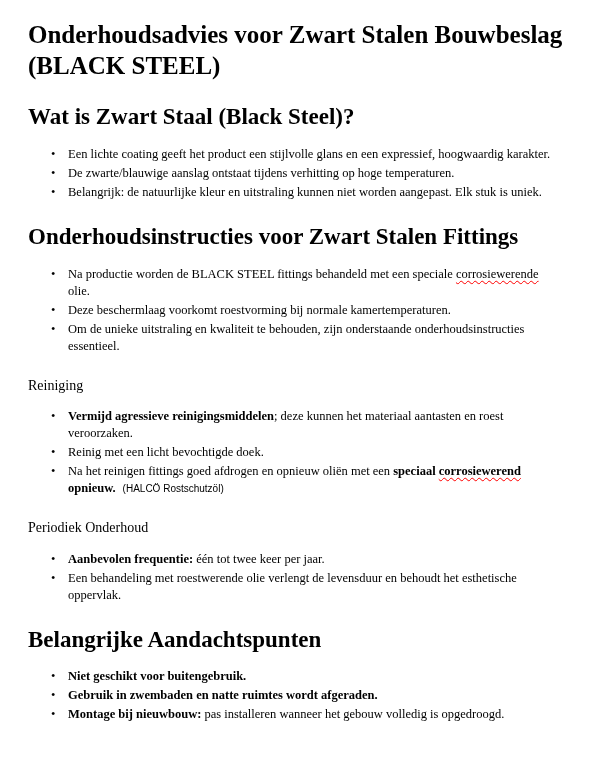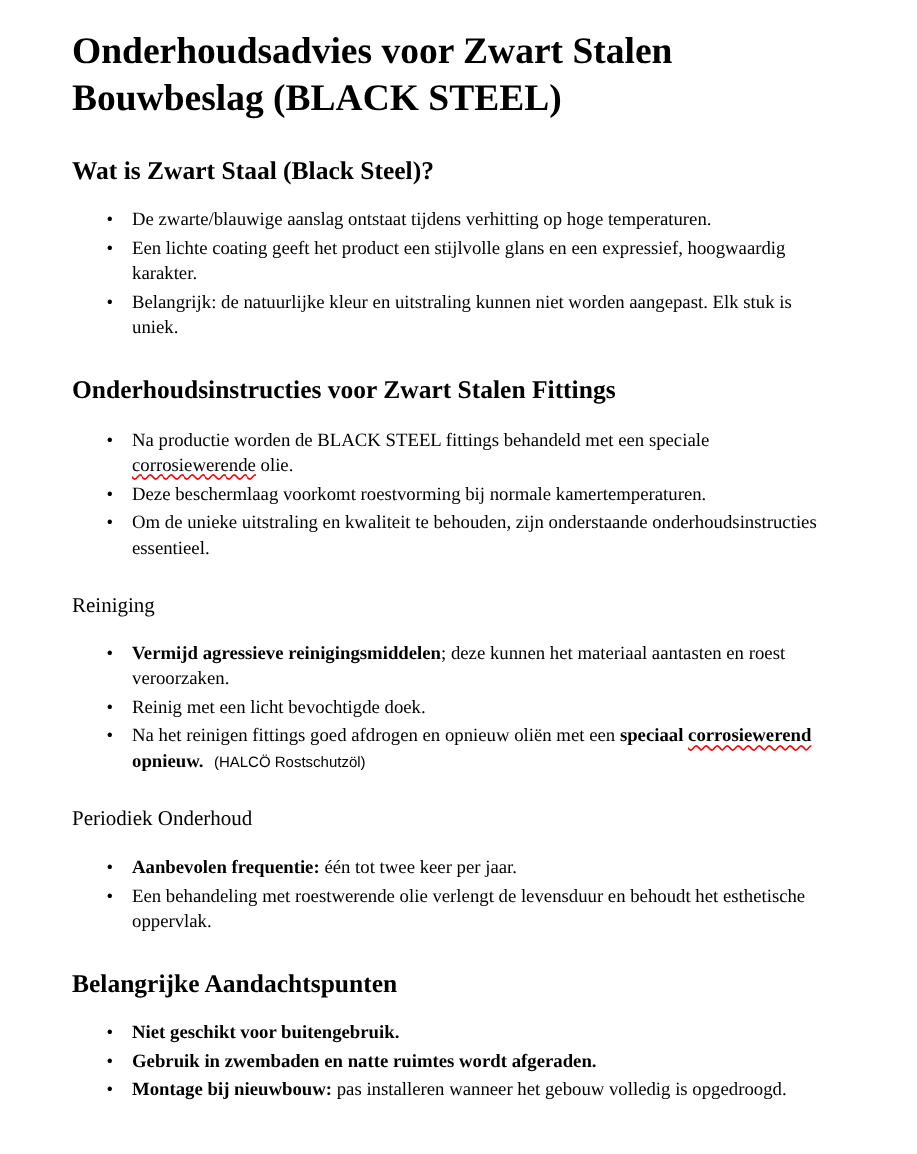--- a/index.html
+++ b/index.html
@@ -5,30 +5,30 @@
   * { box-sizing: border-box; }
   html, body { margin: 0; padding: 0; }
   body {
     width: 611px;
     height: 769px;
     overflow: hidden;
     background: #ffffff;
     color: #000000;
     font-family: "Liberation Serif", serif;
   }
-  .page { padding: 20px 32px 0 28px; margin-left: 20px; }
+  .page { padding: 20px 32px 0 28px; }
 
   h1 {
     font-size: 25px;
     line-height: 1.22;
     margin: 0;
     font-weight: bold;
   }
   h2 {
-    font-size: 17px;
+    font-size: 23px;
     line-height: 1.25;
     margin: 22px 0 0 0;
     font-weight: bold;
   }
   h3 {
     font-size: 14px;
     line-height: 1.25;
     margin: 22px 0 0 0;
     font-weight: normal;
   }
@@ -69,22 +69,22 @@
 </style>
 </head>
 <body>
 
 <div class="page">
 
   <h1>Onderhoudsadvies voor Zwart Stalen Bouwbeslag (BLACK STEEL)</h1>
 
   <h2>Wat is Zwart Staal (Black Steel)?</h2>
   <ul>
+    <li><span>Een lichte coating geeft het product een stijlvolle glans en een expressief, hoogwaardig karakter.</span></li>
     <li><span>De zwarte/blauwige aanslag ontstaat tijdens verhitting op hoge temperaturen.</span></li>
-    <li><span>Een lichte coating geeft het product een stijlvolle glans en een expressief, hoogwaardig karakter.</span></li>
     <li><span>Belangrijk: de natuurlijke kleur en uitstraling kunnen niet worden aangepast. Elk stuk is uniek.</span></li>
   </ul>
 
   <h2>Onderhoudsinstructies voor Zwart Stalen Fittings</h2>
   <ul>
     <li><span>Na productie worden de BLACK STEEL fittings behandeld met een speciale </span><span class="misspelled">corrosiewerende</span><span> olie.</span></li>
     <li><span>Deze beschermlaag voorkomt roestvorming bij normale kamertemperaturen.</span></li>
     <li><span>Om de unieke uitstraling en kwaliteit te behouden, zijn onderstaande onderhoudsinstructies essentieel.</span></li>
   </ul>
 

